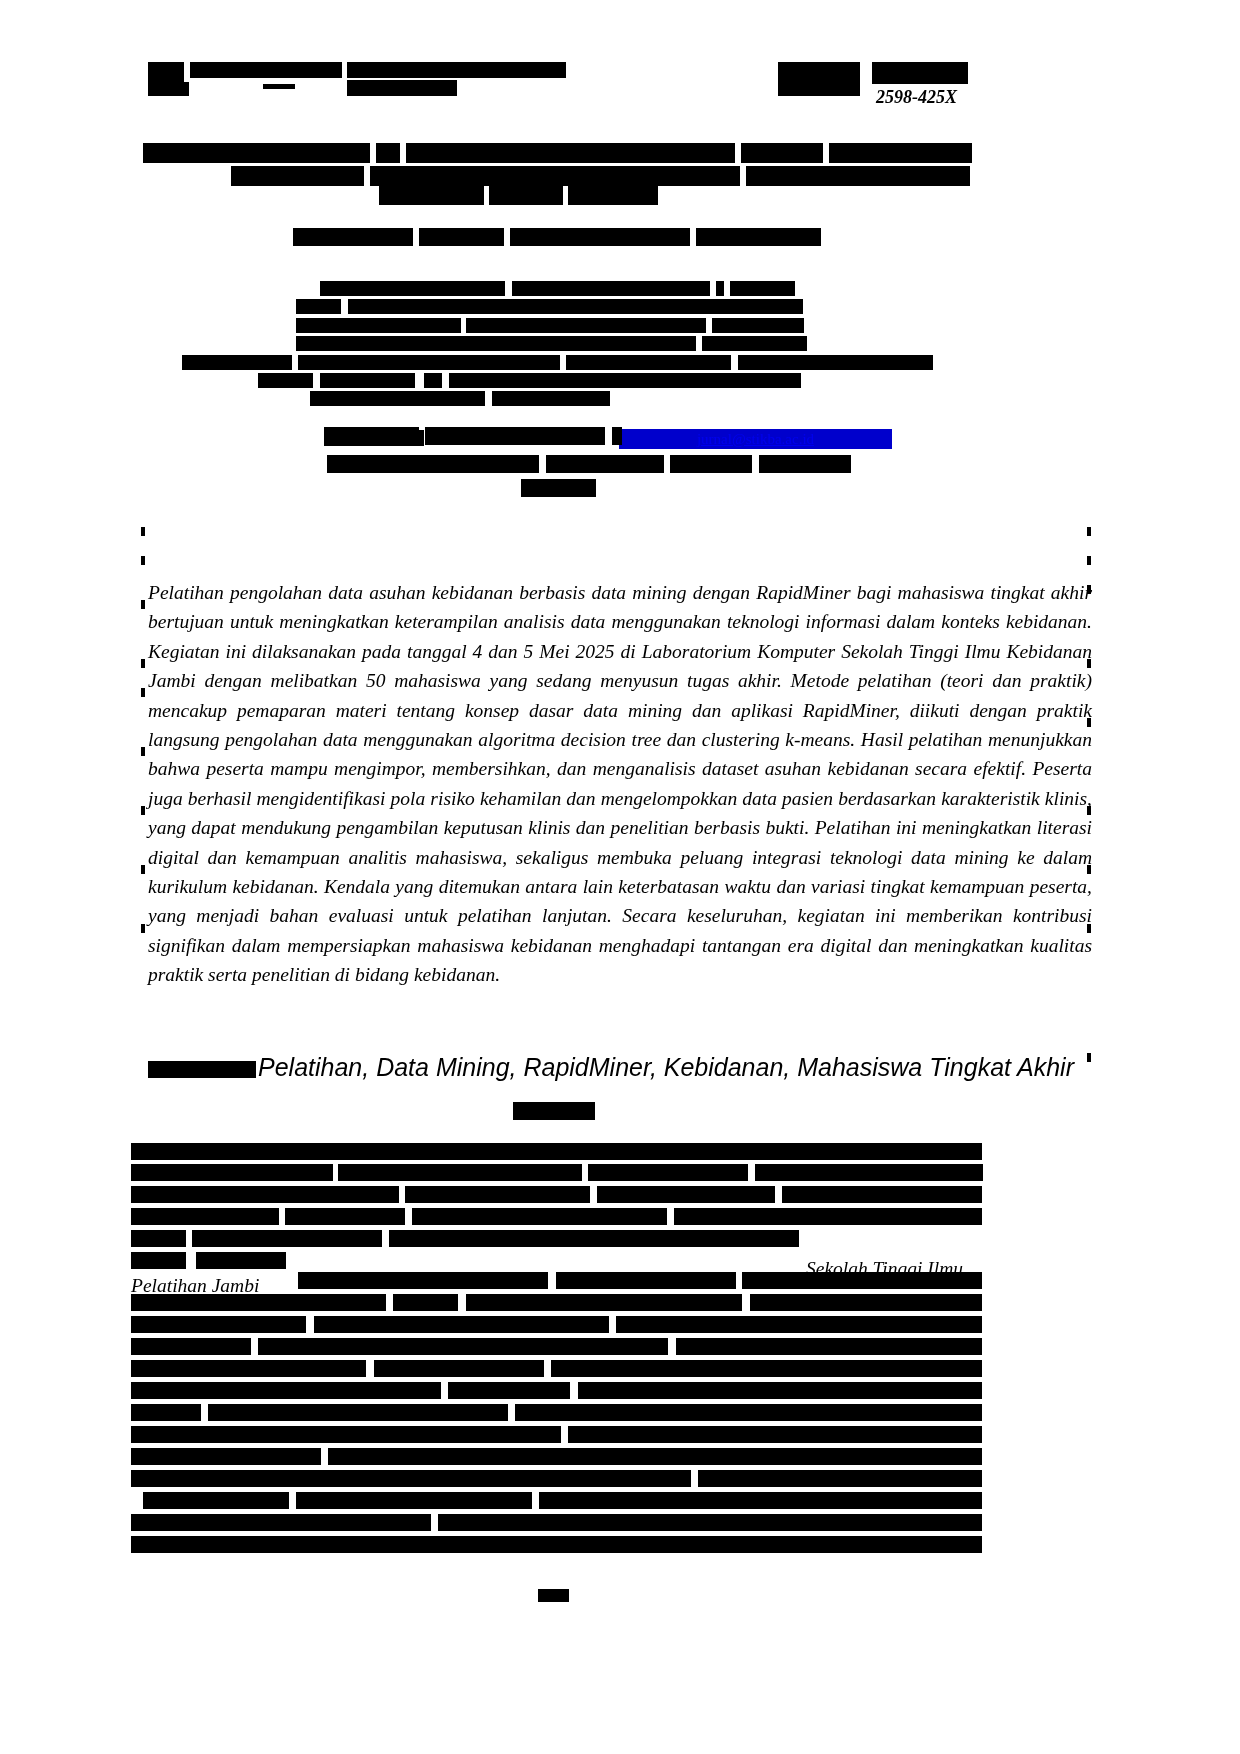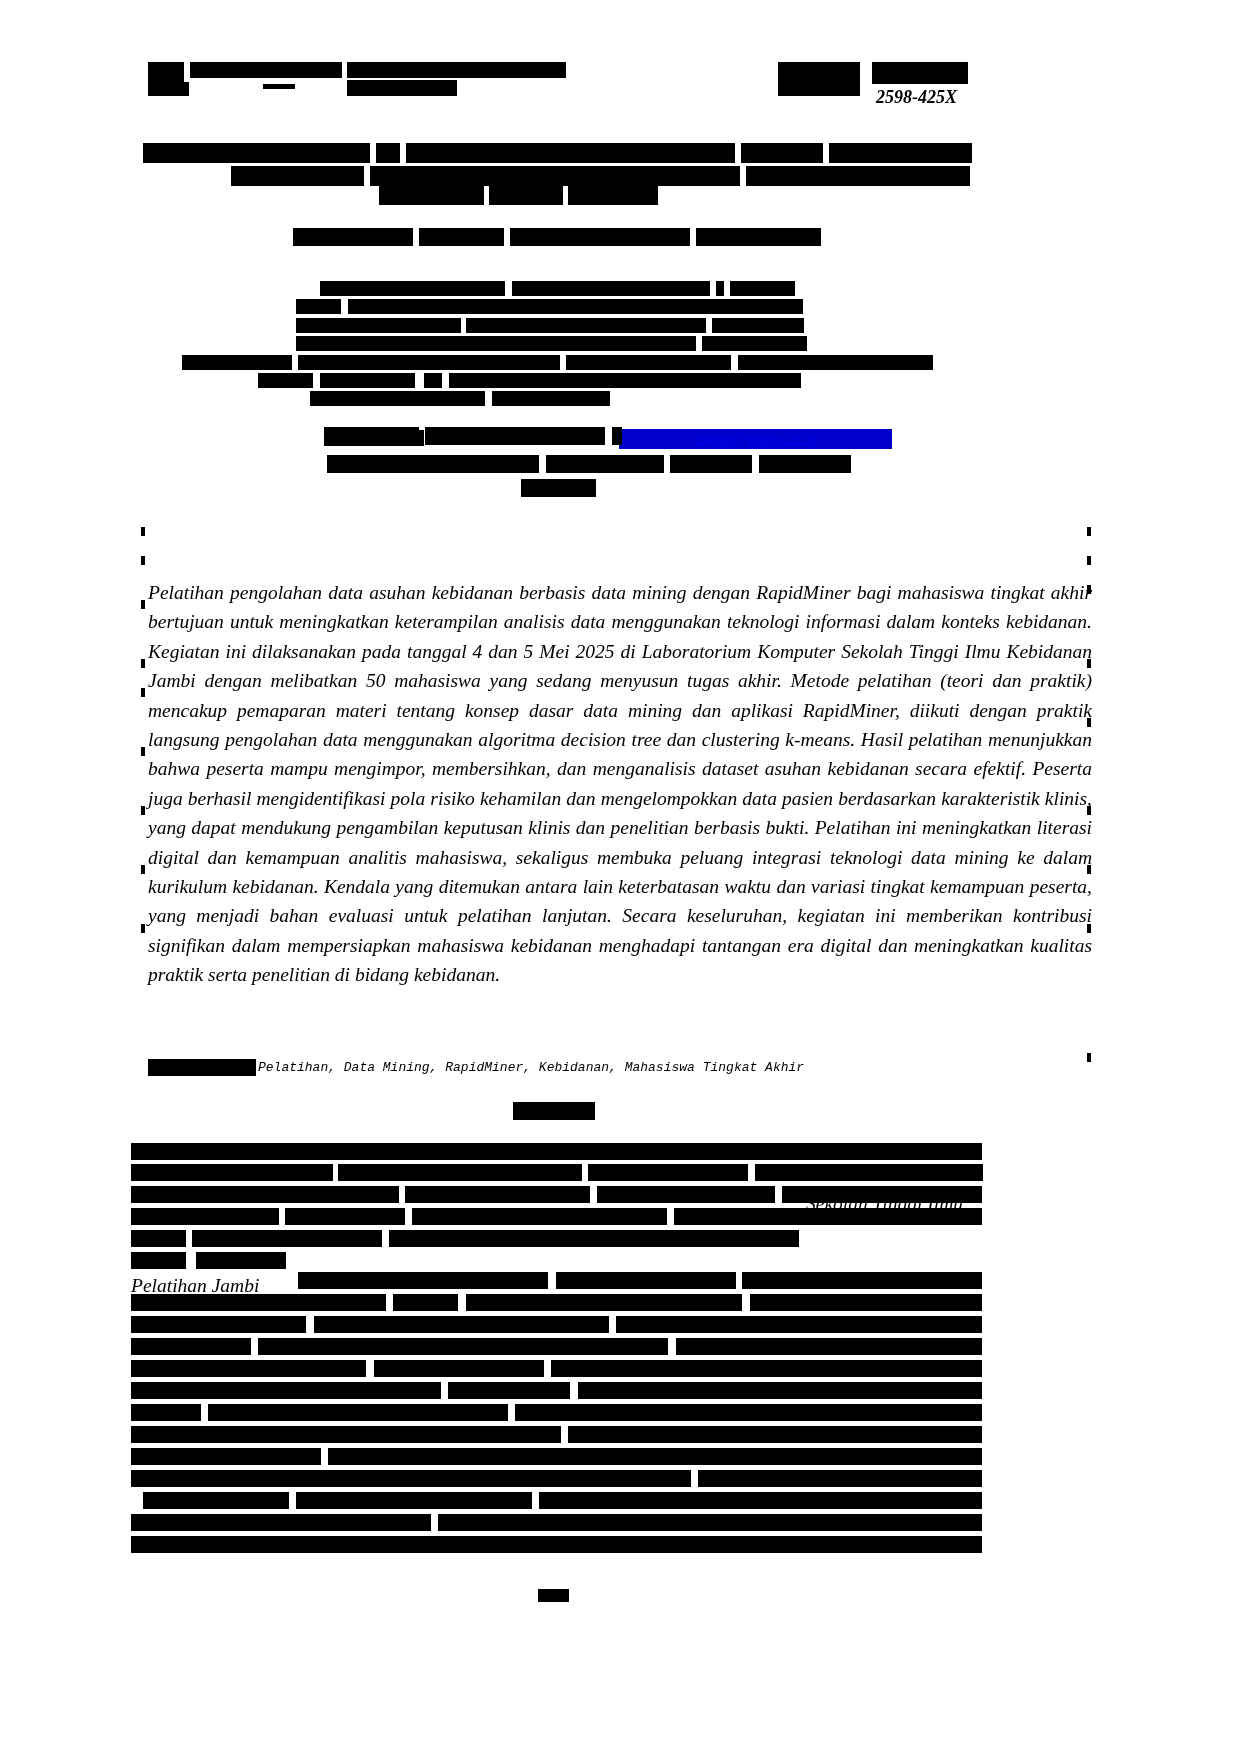--- a/index.html
+++ b/index.html
@@ -39,23 +39,23 @@
     font-size: 19.5px;
     line-height: 29.4px;
     text-align: justify;
     color: #000;
   }
   .keywords {
     position: absolute;
     left: 148px;
     top: 1053px;
     width: 944px;
-    font-family: Liberation Mono, monospace;
-    font-style: italic;
-    font-size: 13px;
+    font-family: Liberation Sans, sans-serif;
+    font-style: italic;
+    font-size: 25px;
     line-height: 29.4px;
     color: #000;
   }
   .kw-label-cover {
     display: inline-block;
     width: 108px;
     height: 17px;
     background: #000;
     vertical-align: middle;
     margin-right: 2px;
@@ -152,21 +152,21 @@
   <div class="bar" style="left:298px;top:355px;width:262px;height:15px;"></div>
   <div class="bar" style="left:566px;top:355px;width:165px;height:15px;"></div>
   <div class="bar" style="left:738px;top:355px;width:195px;height:15px;"></div>
   <div class="bar" style="left:258px;top:373px;width:55px;height:15px;"></div>
   <div class="bar" style="left:320px;top:373px;width:95px;height:15px;"></div>
   <div class="bar" style="left:424px;top:373px;width:18px;height:15px;"></div>
   <div class="bar" style="left:449px;top:373px;width:352px;height:15px;"></div>
   <div class="bar" style="left:310px;top:391px;width:175px;height:15px;"></div>
   <div class="bar" style="left:492px;top:391px;width:118px;height:15px;"></div>
 
-  <div class="email-link">digital@stikba.ac.id</div>
+  <div class="email-link">jurnal@stikba.ac.id</div>
 
   <div class="bar" style="left:324px;top:427px;width:95px;height:18px;"></div>
   <div class="bar" style="left:425px;top:427px;width:180px;height:18px;"></div>
   <div class="bar" style="left:612px;top:427px;width:10px;height:18px;"></div>
 
   <div class="bar" style="left:324px;top:430px;width:100px;height:16px;"></div>
   <div class="bar" style="left:327px;top:455px;width:212px;height:18px;"></div>
   <div class="bar" style="left:546px;top:455px;width:118px;height:18px;"></div>
   <div class="bar" style="left:670px;top:455px;width:82px;height:18px;"></div>
   <div class="bar" style="left:759px;top:455px;width:92px;height:18px;"></div>
@@ -210,21 +210,21 @@
   <div class="bar" style="left:597px;top:1186px;width:178px;height:17px;"></div>
   <div class="bar" style="left:782px;top:1186px;width:200px;height:17px;"></div>
   <div class="bar" style="left:131px;top:1208px;width:148px;height:17px;"></div>
   <div class="bar" style="left:285px;top:1208px;width:120px;height:17px;"></div>
   <div class="bar" style="left:412px;top:1208px;width:255px;height:17px;"></div>
   <div class="bar" style="left:674px;top:1208px;width:308px;height:17px;"></div>
   <div class="bar" style="left:131px;top:1230px;width:55px;height:17px;"></div>
   <div class="bar" style="left:192px;top:1230px;width:190px;height:17px;"></div>
   <div class="bar" style="left:389px;top:1230px;width:410px;height:17px;"></div>
 
-  <div class="body-frag" style="left:806px;top:1189px;font-family:Liberation Serif, serif;">Sekolah Tinggi Ilmu</div>
+  <div class="body-frag" style="left:806px;top:1254px;font-family:Liberation Serif, serif;">Sekolah Tinggi Ilmu</div>
   <div class="bar" style="left:131px;top:1252px;width:55px;height:17px;"></div>
   <div class="bar" style="left:196px;top:1252px;width:90px;height:17px;"></div>
   <div class="body-frag" style="left:131px;top:1271px;">Pelatihan Jambi</div>
   <div class="bar" style="left:298px;top:1272px;width:250px;height:17px;"></div>
   <div class="bar" style="left:556px;top:1272px;width:180px;height:17px;"></div>
   <div class="bar" style="left:742px;top:1272px;width:240px;height:17px;"></div>
   <div class="bar" style="left:131px;top:1294px;width:255px;height:17px;"></div>
   <div class="bar" style="left:393px;top:1294px;width:65px;height:17px;"></div>
   <div class="bar" style="left:466px;top:1294px;width:276px;height:17px;"></div>
   <div class="bar" style="left:750px;top:1294px;width:232px;height:17px;"></div>

